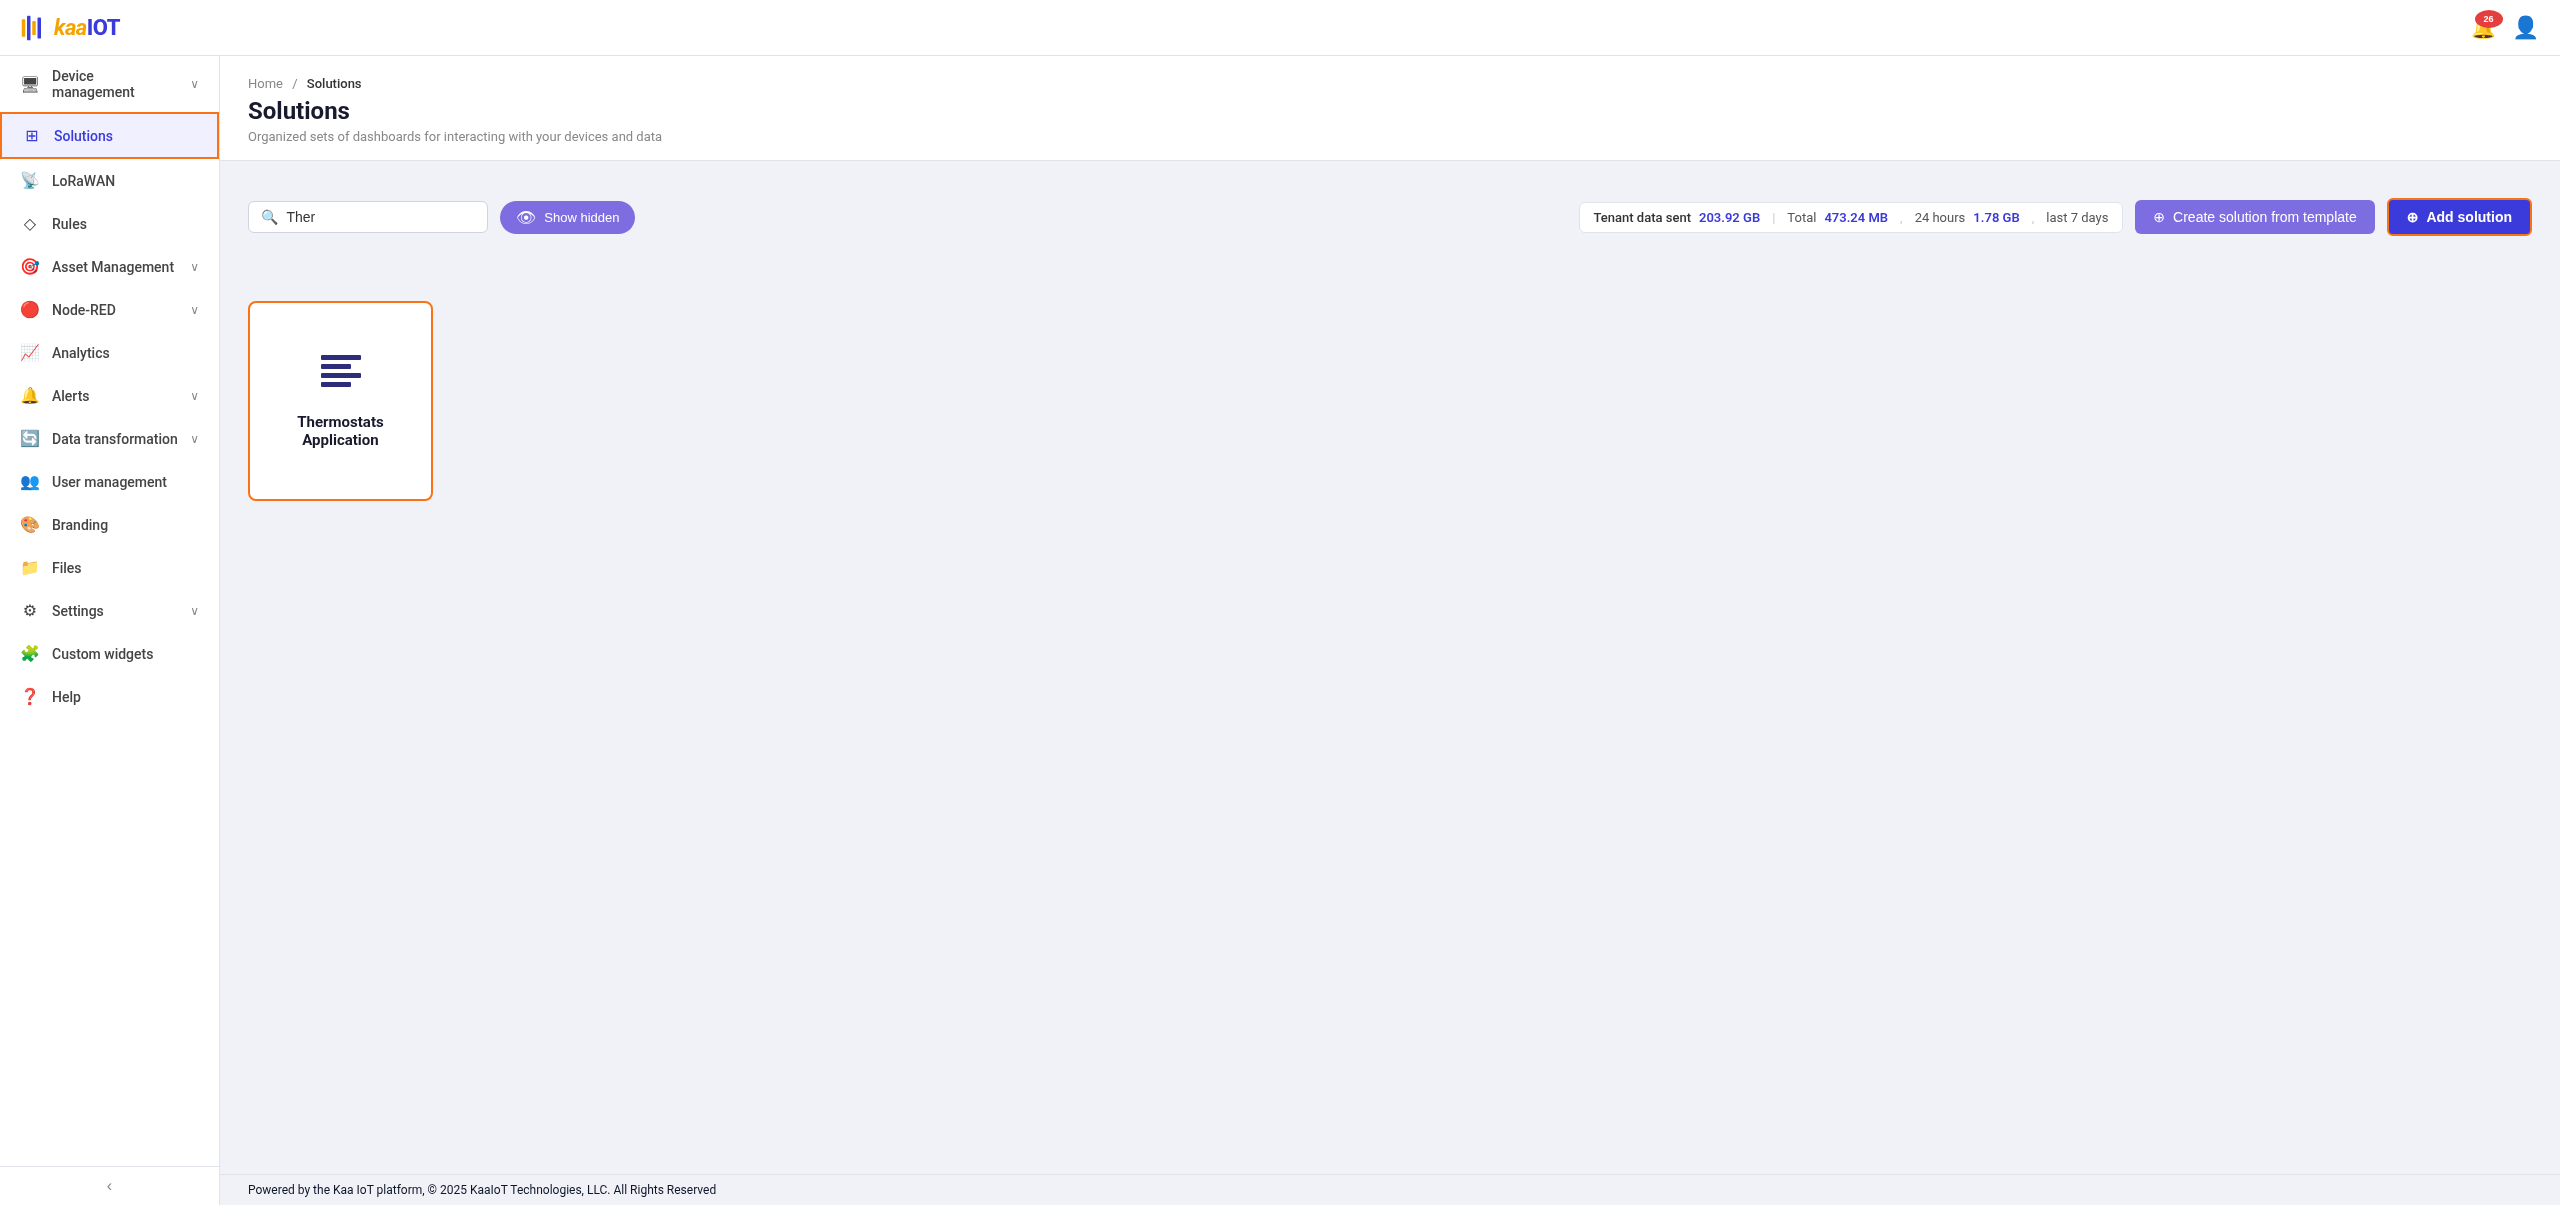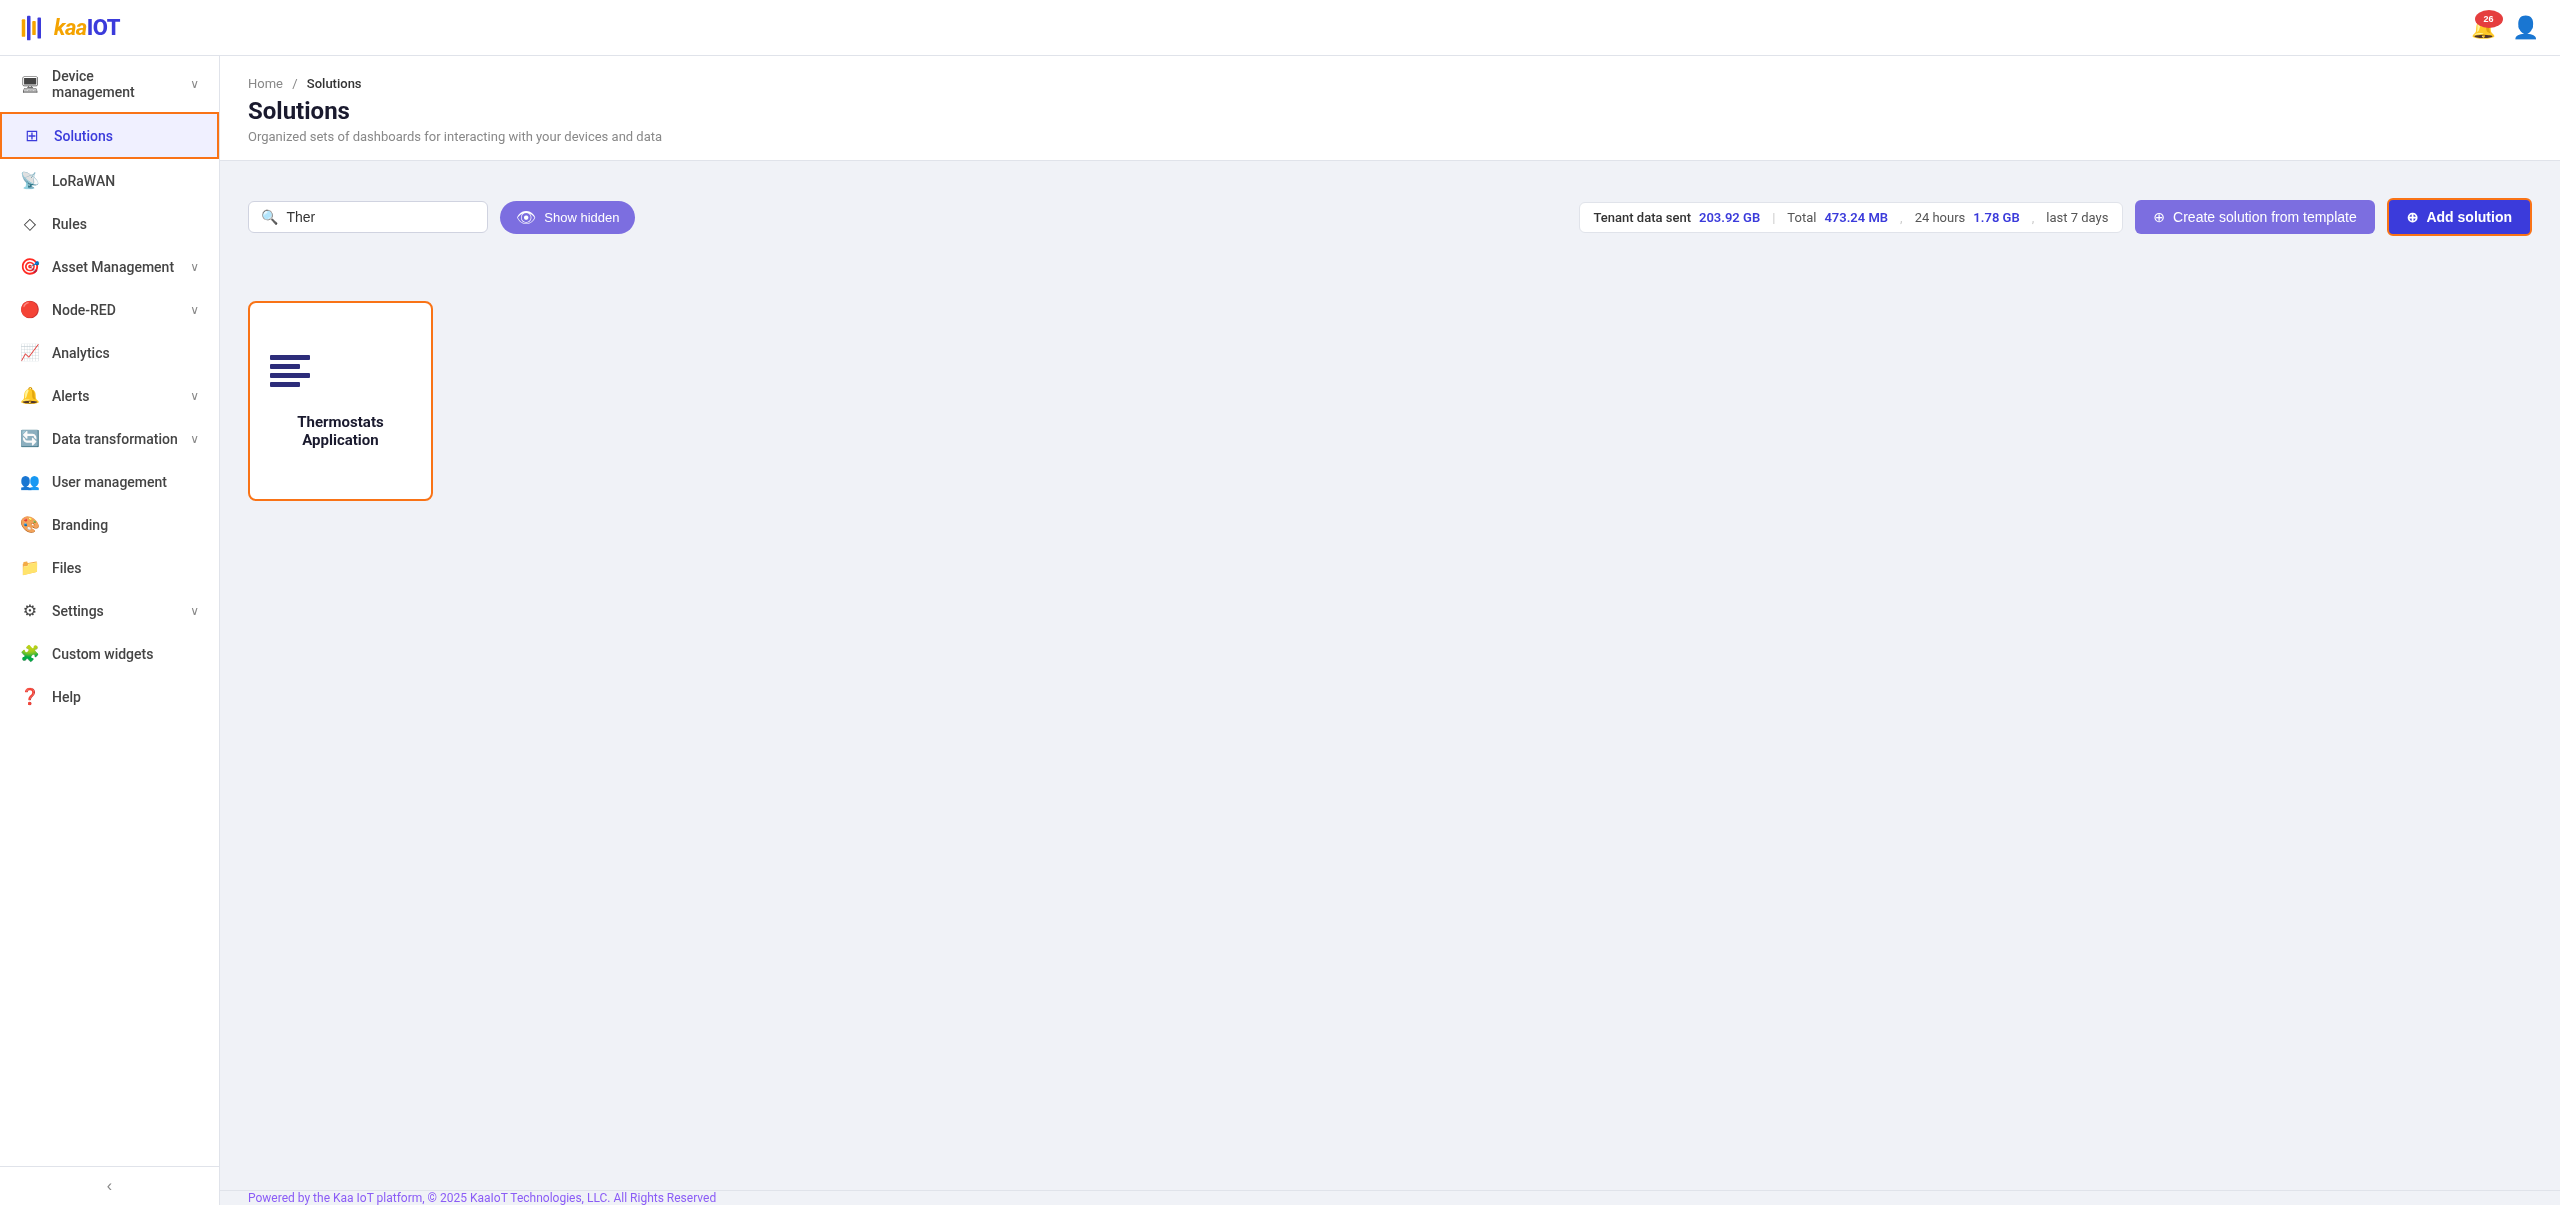--- a/index.html
+++ b/index.html
@@ -259,41 +259,42 @@
 
     
     .solution-card {
       width: 185px;
       height: 200px;
       background: #fff;
       border: 2px solid #f97316;
       border-radius: 8px;
       display: flex;
       flex-direction: column;
+      align-items: center;
       justify-content: center;
       gap: 16px;
       cursor: pointer;
       padding: 20px;
     }
     .card-icon {
       font-size: 32px;
       color: #2d2d7a;
     }
     .card-title {
       font-size: 15px;
       font-weight: 700;
       color: #1a1a2e;
       text-align: center;
     }
 
     
     .footer {
-      padding: 0 28px;
+      padding: 8px 28px;
       font-size: 12px;
-      color: #8b5cf6;
+      color: #0f172a;
       border-top: 1px solid #e0e3ea;
       background: #f0f2f7;
     }
   </style>
 </head>
 <body>
 
 <div class="topbar">
   <div class="topbar-logo">
     <svg class="logo-icon" viewBox="0 0 32 32" fill="none" xmlns="http://www.w3.org/2000/svg">

